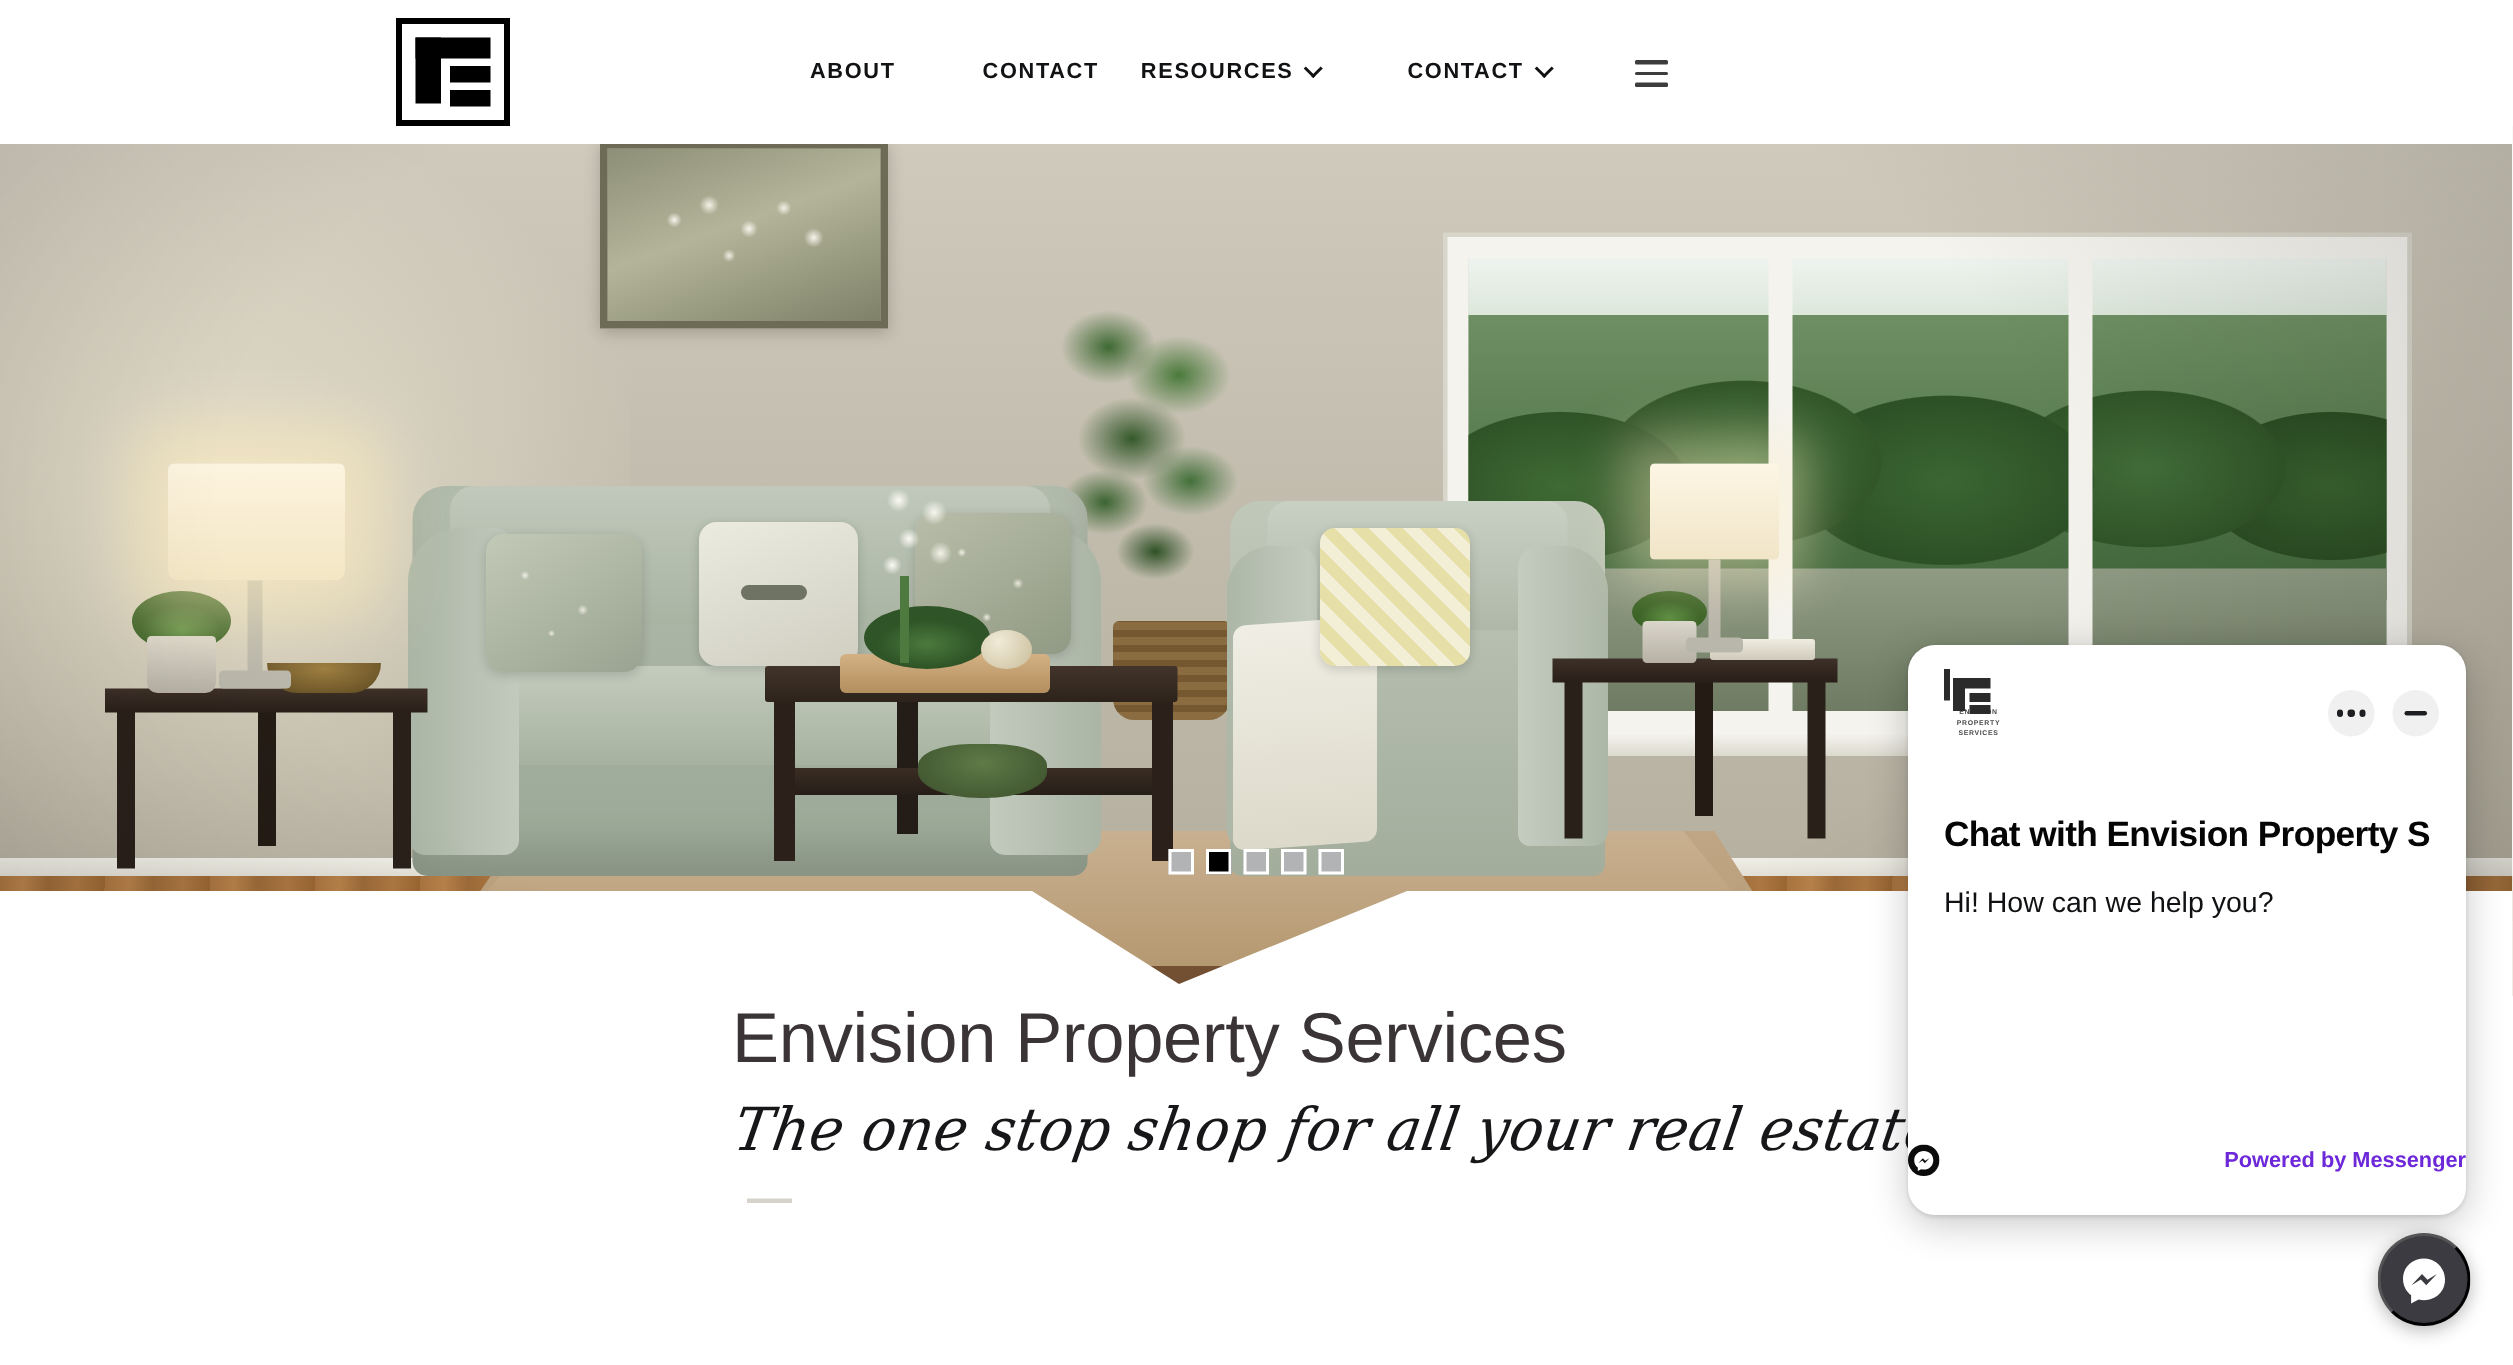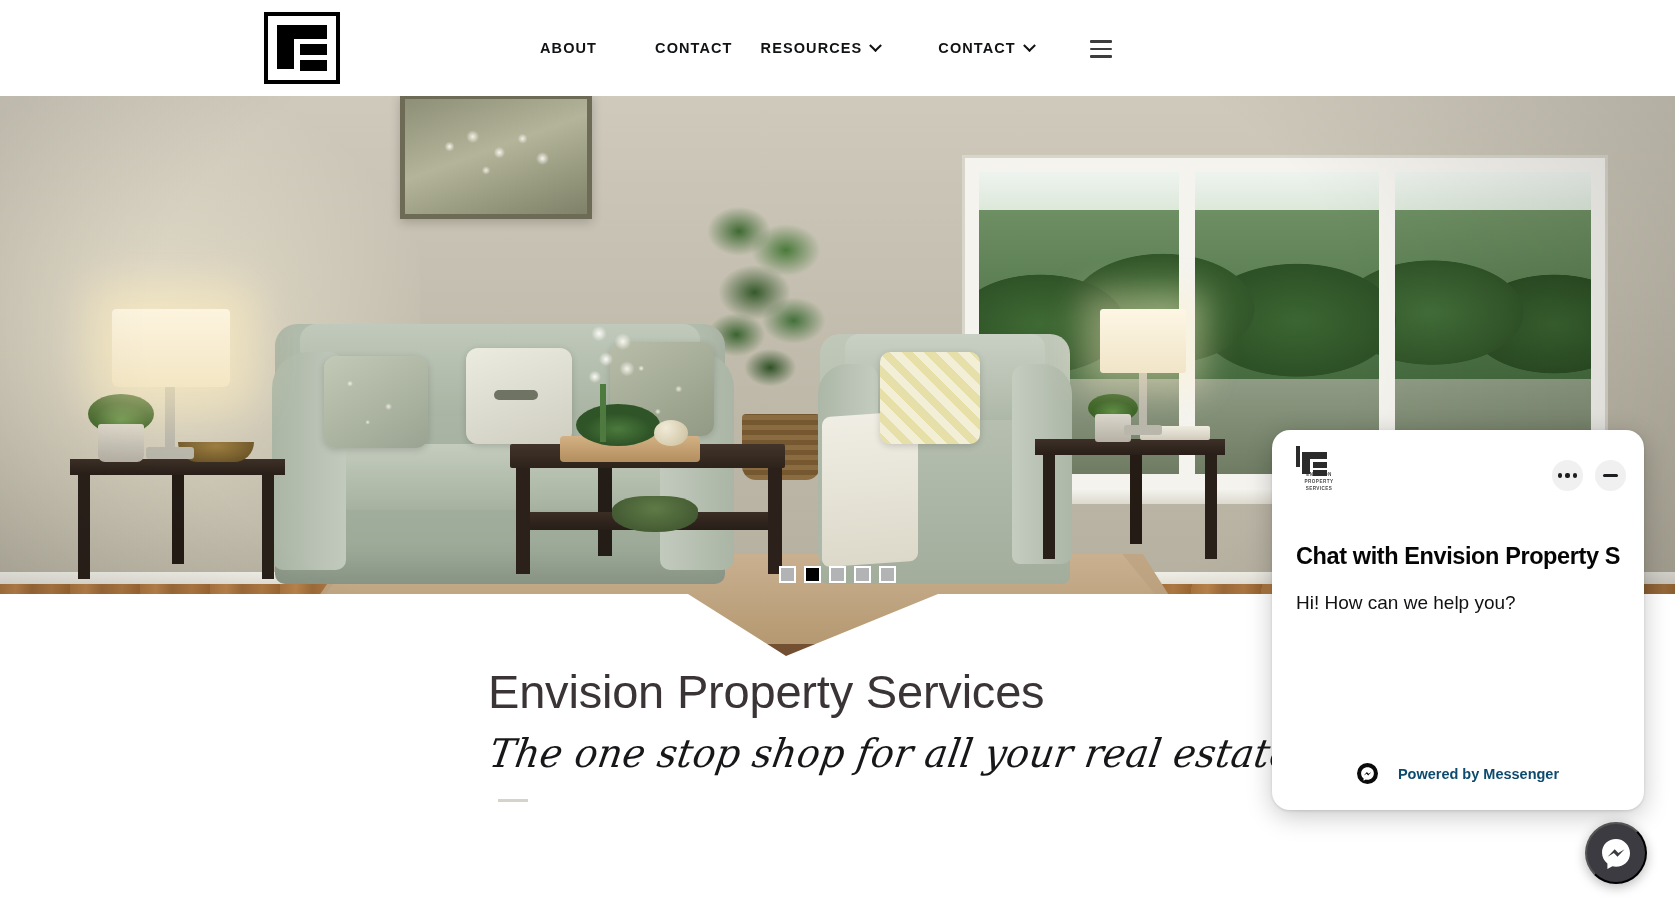--- a/index.html
+++ b/index.html
@@ -382,22 +382,22 @@
     margin: 22px 24px 0; font-size: 19px; color:#101113; font-weight:400;
   }
   .start-chat-btn {
     position:absolute; left:24px; bottom: 72px; width: 324px; height: 53px;
     background:#3f3c41; color:#fff; border:none; border-radius: 27px;
     font-family:"Liberation Sans", sans-serif;
     font-size: 17.5px; font-weight: 700; cursor:pointer; letter-spacing:.1px;
   }
   .powered {
     position:absolute; left:0; right:0; bottom: 26px;
-    display:flex; align-items:center; justify-content:center; gap:20px;
-    font-size: 14.5px; font-weight: 700; color:#0c4a6e;
+    display:flex; align-items:center; justify-content:space-between; gap:20px;
+    font-size: 14.5px; font-weight: 700; color:#6d28d9;
   }
   .msgr-small { width: 21px; height: 21px; }
 
   
   .messenger-fab {
     position:absolute; right: 28px; bottom: 26px;
     width: 62px; height: 62px; border-radius: 50%;
     background: #3c3b41; z-index: 70; cursor:pointer;
     display:flex; align-items:center; justify-content:center;
     box-shadow: 0 3px 12px rgba(0,0,0,.28);

